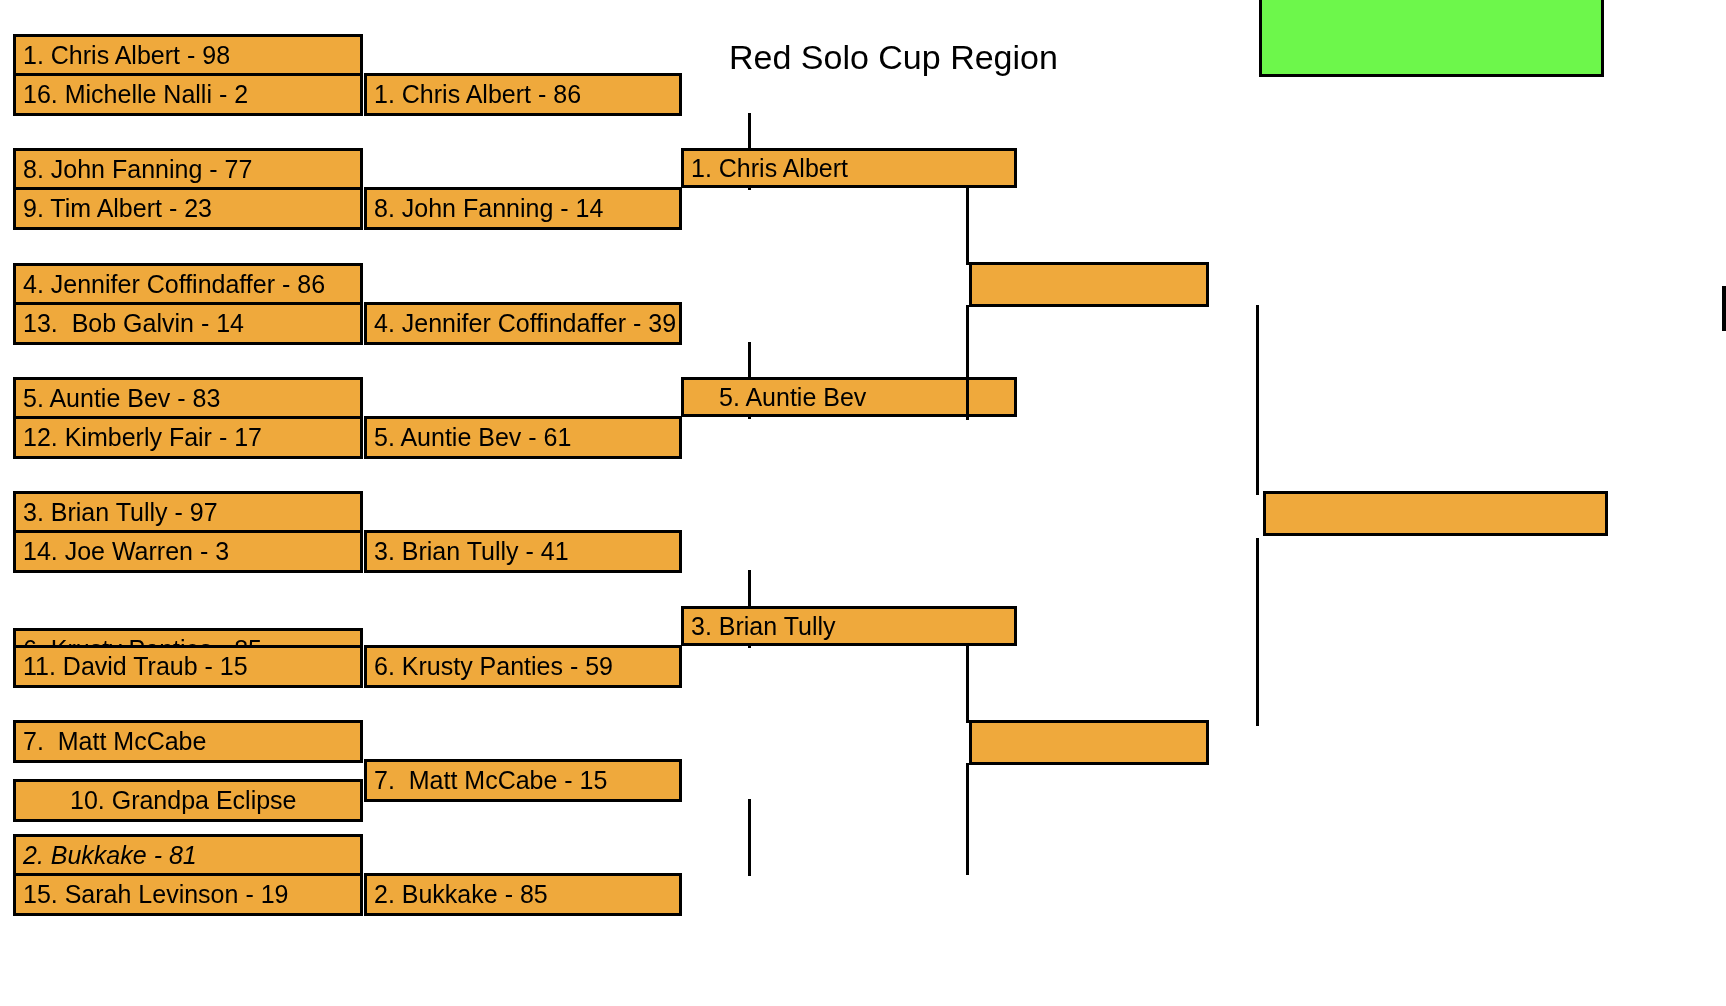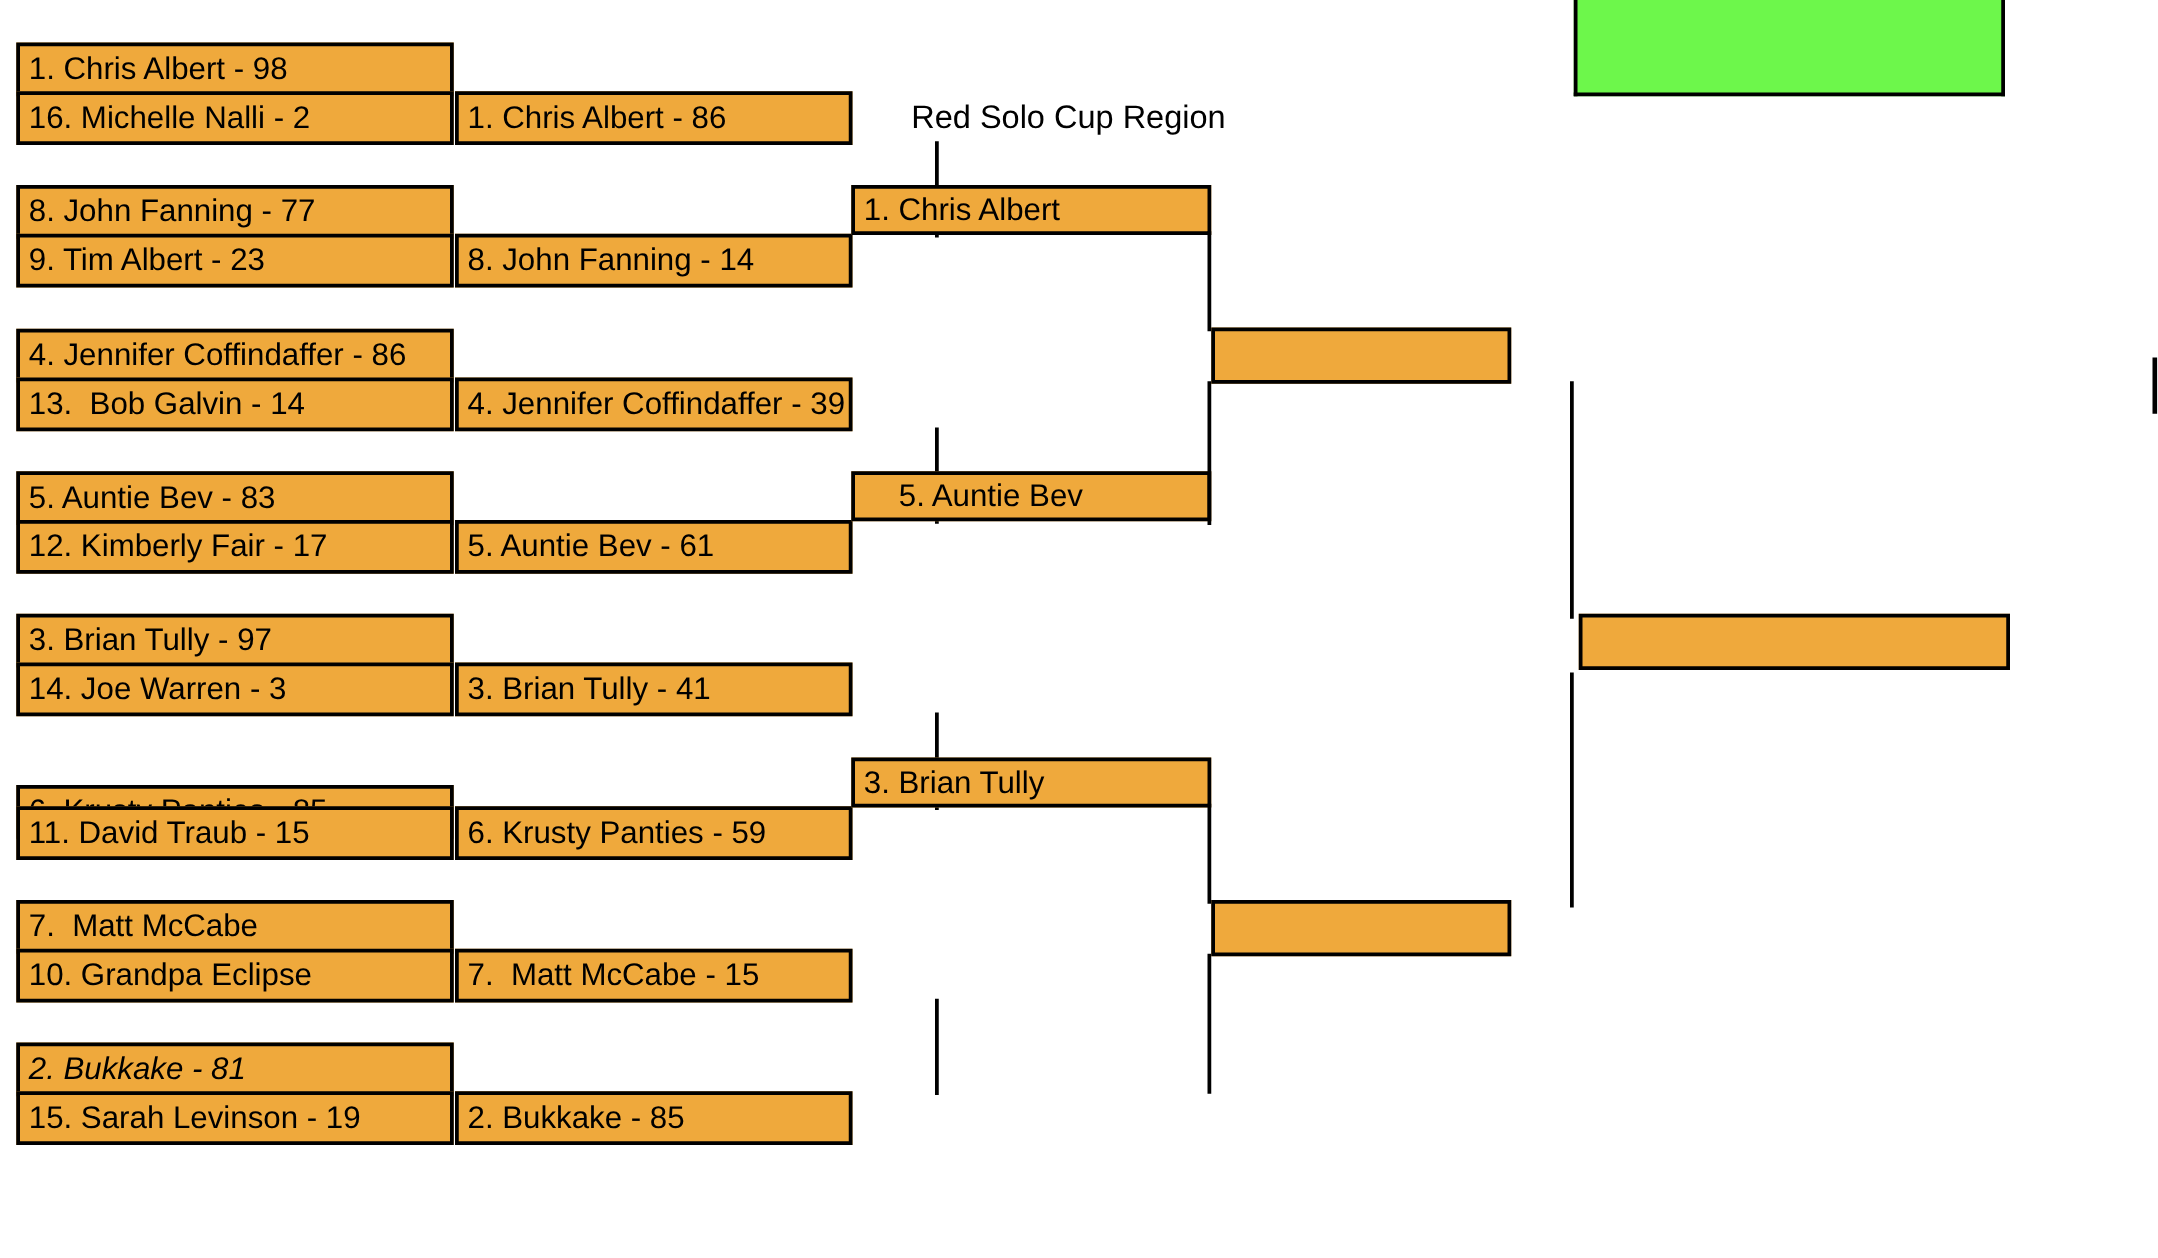--- a/index.html
+++ b/index.html
@@ -31,42 +31,41 @@
     white-space: pre;
     overflow: hidden;
   }
   .slot > .slot-label {
     padding-left: 7px;
     display: block;
     white-space: pre;
   }
   .slot.r1 { width: 350px; height: 43px; }
   .slot.r2 { width: 318px; height: 43px; }
-  .slot.r3 { width: 288px; height: 40px; text-align: right; }
+  .slot.r3 { width: 336px; height: 40px; text-align: right; }
   .slot.r4 { width: 240px; height: 45px; }
   .slot.r5 { width: 345px; height: 45px; }
   .slot.champ {
     background: #6df74b;
     width: 345px;
     height: 80px;
     border: 3px solid #000000;
     border-top: none;
   }
   .conn {
     position: absolute;
     background: #000000;
   }
   .conn.v { width: 3px; }
   .region-title {
     position: absolute;
     color: #000000;
-    font-size: 26px;
+    font-size: 34px;
     line-height: 1;
     white-space: pre;
-    margin-top: 40px;
   }
   .edge-frag {
     position: absolute;
     background: #000000;
     width: 4px;
   }
 </style>
 </head>
 <body>
 
@@ -80,21 +79,21 @@
   <div class="slot r1" style="left:13px; top:187px;"><span class="slot-label">9. Tim Albert - 23</span></div>
   <div class="slot r1" style="left:13px; top:263px;"><span class="slot-label">4. Jennifer Coffindaffer - 86</span></div>
   <div class="slot r1" style="left:13px; top:302px;"><span class="slot-label">13.  Bob Galvin - 14</span></div>
   <div class="slot r1" style="left:13px; top:377px;"><span class="slot-label">5. Auntie Bev - 83</span></div>
   <div class="slot r1" style="left:13px; top:416px;"><span class="slot-label">12. Kimberly Fair - 17</span></div>
   <div class="slot r1" style="left:13px; top:491px;"><span class="slot-label">3. Brian Tully - 97</span></div>
   <div class="slot r1" style="left:13px; top:530px;"><span class="slot-label">14. Joe Warren - 3</span></div>
   <div class="slot r1" style="left:13px; top:628px;"><span class="slot-label">6. Krusty Panties - 85</span></div>
   <div class="slot r1" style="left:13px; top:645px;"><span class="slot-label">11. David Traub - 15</span></div>
   <div class="slot r1" style="left:13px; top:720px;"><span class="slot-label">7.  Matt McCabe</span></div>
-  <div class="slot r1" style="left:13px; top:759px;"><span class="slot-label">10. Grandpa Eclipse</span></div>
+  <div class="slot r1" style="left:13px; top:779px;padding-left:47px;"><span class="slot-label">10. Grandpa Eclipse</span></div>
   <div class="slot r1" style="left:13px; top:834px;font-style:italic;"><span class="slot-label">2. Bukkake - 81</span></div>
   <div class="slot r1" style="left:13px; top:873px;"><span class="slot-label">15. Sarah Levinson - 19</span></div>
 
   <div class="slot r2" style="left:364px; top:73px;"><span class="slot-label">1. Chris Albert - 86</span></div>
   <div class="slot r2" style="left:364px; top:187px;"><span class="slot-label">8. John Fanning - 14</span></div>
   <div class="slot r2" style="left:364px; top:302px;"><span class="slot-label">4. Jennifer Coffindaffer - 39</span></div>
   <div class="slot r2" style="left:364px; top:416px;"><span class="slot-label">5. Auntie Bev - 61</span></div>
   <div class="slot r2" style="left:364px; top:530px;"><span class="slot-label">3. Brian Tully - 41</span></div>
   <div class="slot r2" style="left:364px; top:645px;"><span class="slot-label">6. Krusty Panties - 59</span></div>
   <div class="slot r2" style="left:364px; top:759px;"><span class="slot-label">7.  Matt McCabe - 15</span></div>

